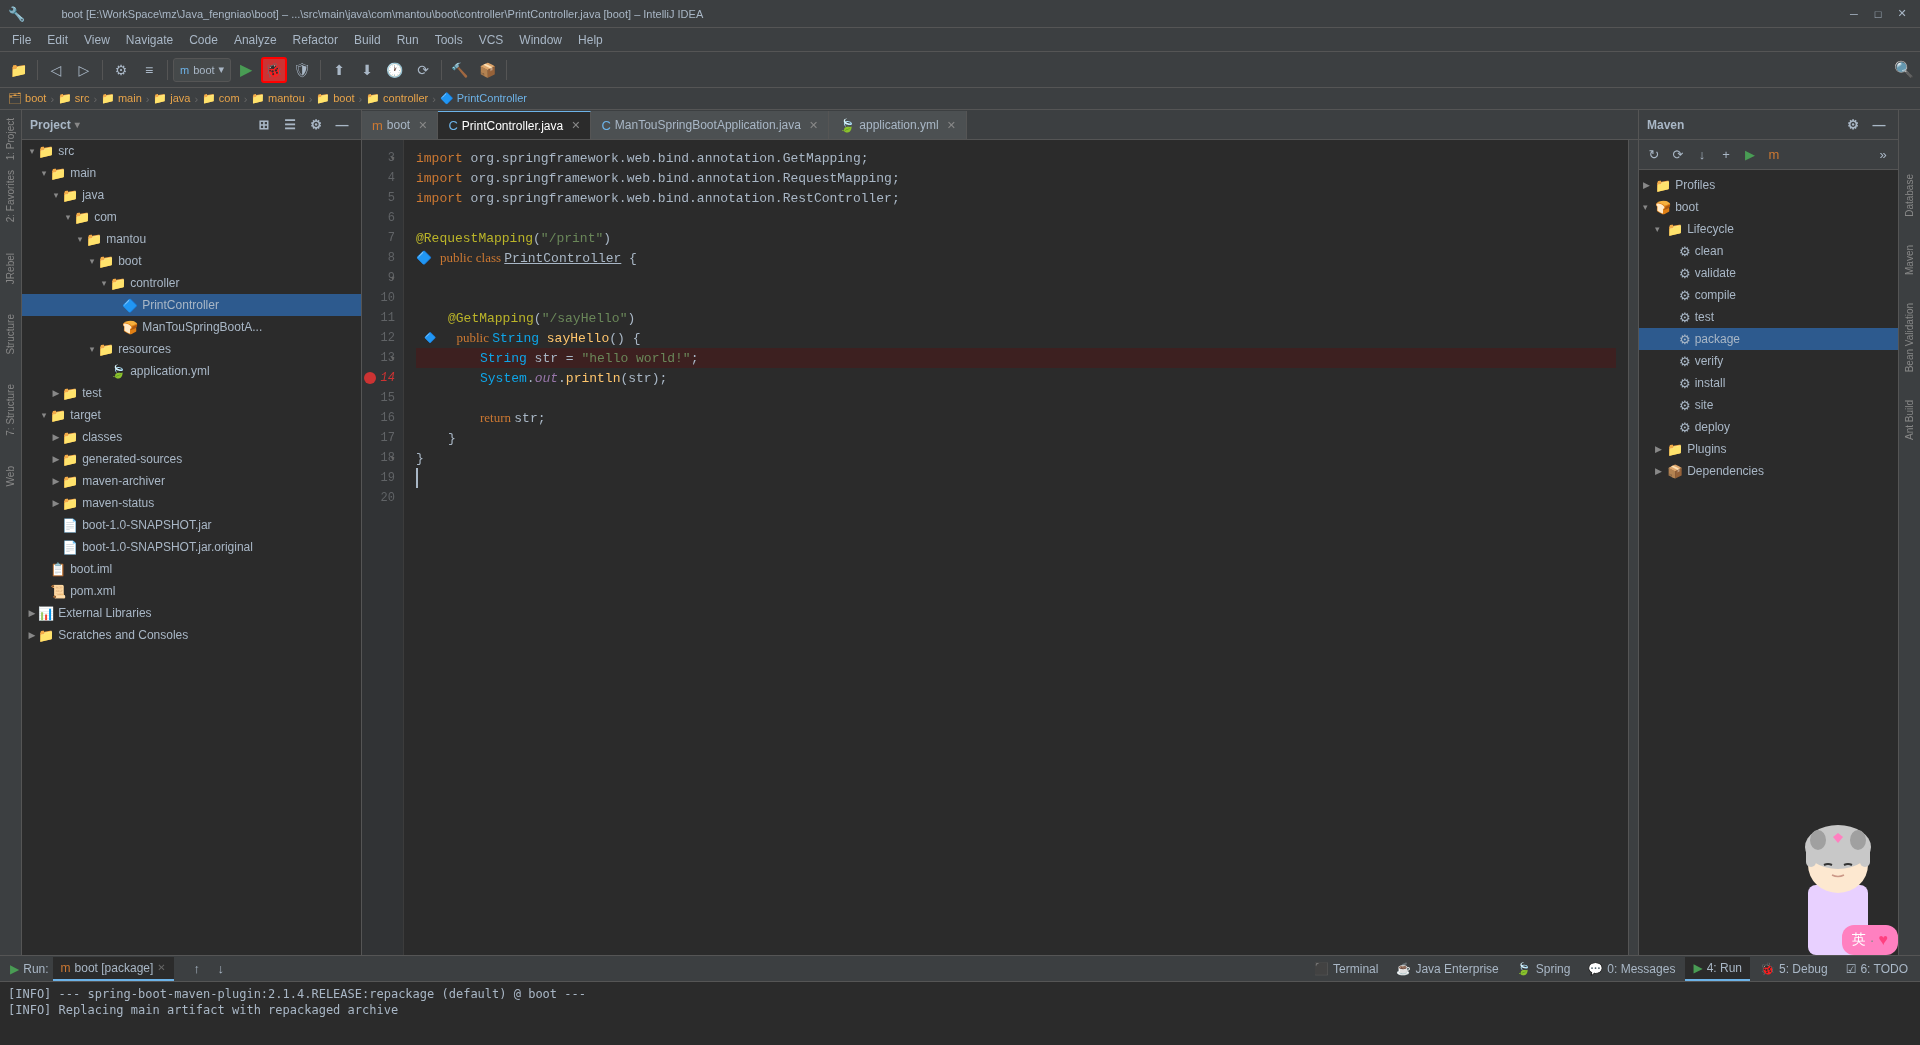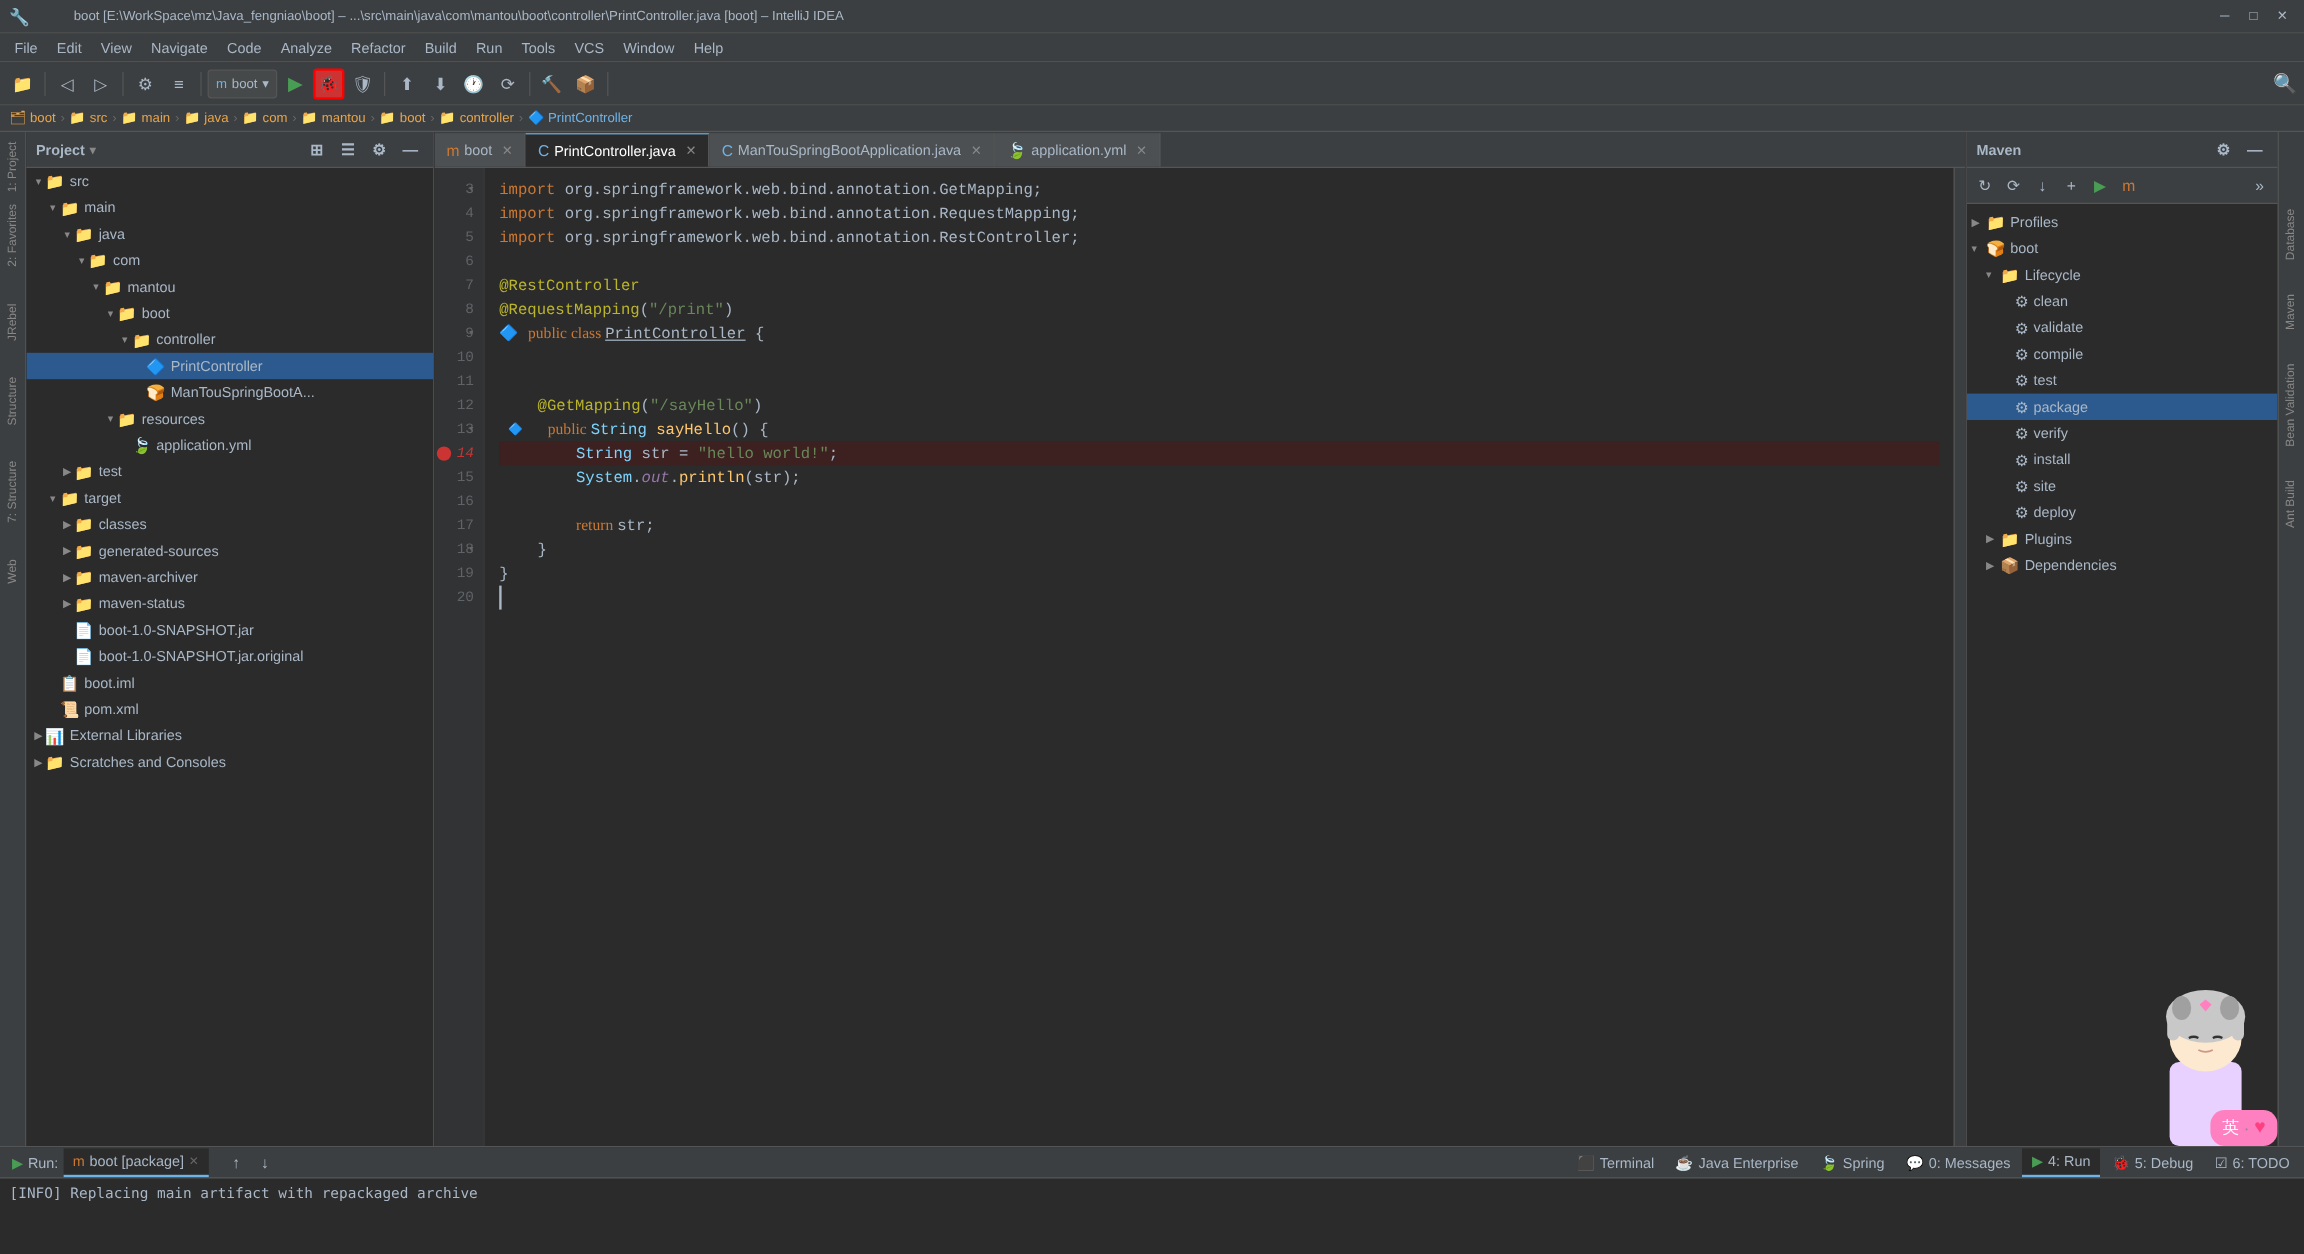--- a/index.html
+++ b/index.html
@@ -196,21 +196,21 @@
       padding: 8px 12px;
       overflow-y: auto;
       overflow-x: auto;
       background: #2b2b2b;
     }
     .code-line { height: 20px; display: flex; align-items: center; white-space: pre; }
     .code-line.highlighted { background: #3d2020; }
     .kw { color: #cc7832; font-family: Liberation Serif, serif; }
     .ann { color: #bbb529; }
     .str { color: #6a8759; }
-    .cls { color: #7dd3fc; }
+    .cls { color: #0ea5e9; }
     .fn { color: #ffc66d; }
     .var { color: #a9b7c6; }
     .punc { color: #a9b7c6; }
     .import-kw { color: #cc7832; }
     .import-path { color: #a9b7c6; }
     .static-kw { color: #9876aa; font-style: italic; }
 
     
     #editor-scrollbar {
       width: 10px;
@@ -691,23 +691,20 @@
           <span class="import-kw">import </span><span class="import-path">org.springframework.web.bind.annotation.</span><span style="color:#a9b7c6;">GetMapping</span><span class="punc">;</span>
         </div>
         <div class="code-line">
           <span class="import-kw">import </span><span class="import-path">org.springframework.web.bind.annotation.</span><span style="color:#a9b7c6;">RequestMapping</span><span class="punc">;</span>
         </div>
         <div class="code-line">
           <span class="import-kw">import </span><span class="import-path">org.springframework.web.bind.annotation.</span><span style="color:#a9b7c6;">RestController</span><span class="punc">;</span>
         </div>
         <div class="code-line">&nbsp;</div>
         <div class="code-line">
-          <span class="ann">@RestController</span>
-        </div>
-        <div class="code-line">
           <span class="ann">@RequestMapping</span><span class="punc">(</span><span class="str">"/print"</span><span class="punc">)</span>
         </div>
         <div class="code-line">
           <span style="color:#e8bf6a;">🔷</span>&nbsp;<span class="kw">public </span><span class="kw">class </span><span style="color:#a9b7c6; text-decoration:underline;">PrintController</span><span class="punc"> {</span>
         </div>
         <div class="code-line">&nbsp;</div>
         <div class="code-line">&nbsp;</div>
         <div class="code-line">
           <span style="margin-left:32px;"><span class="ann">@GetMapping</span><span class="punc">(</span><span class="str">"/sayHello"</span><span class="punc">)</span></span>
         </div>
@@ -906,20 +903,23 @@
       <span>🐞</span>
       <span>5: Debug</span>
     </div>
     <div class="bot-tab">
       <span>☑</span>
       <span>6: TODO</span>
     </div>
   </div>
   <div id="bottom-content">
     <div class="log-line log-info">
+      <span>[INFO] --- spring-boot-maven-plugin:2.1.4.RELEASE:repackage (default) @ boot ---</span>
+    </div>
+    <div class="log-line log-info">
       <span>[INFO] Replacing main artifact with repackaged archive</span>
     </div>
   </div>
 </div>
 
 <div id="anime-overlay">
   <div class="anime-char">
     <div style="position:relative; width:100px; height:150px; display:flex; align-items:flex-end;">
 
       <svg width="100" height="150" viewBox="0 0 100 150">

